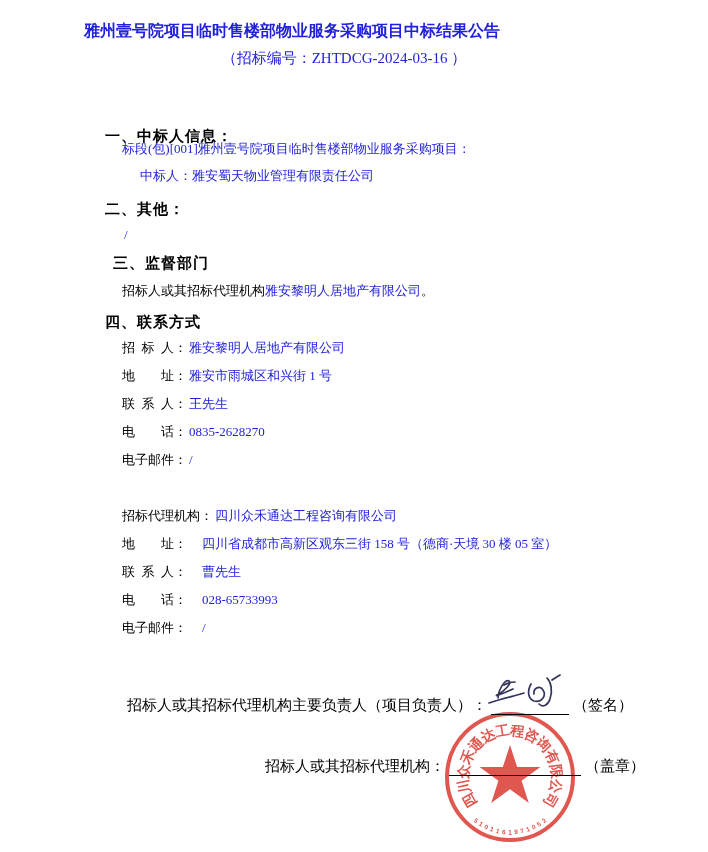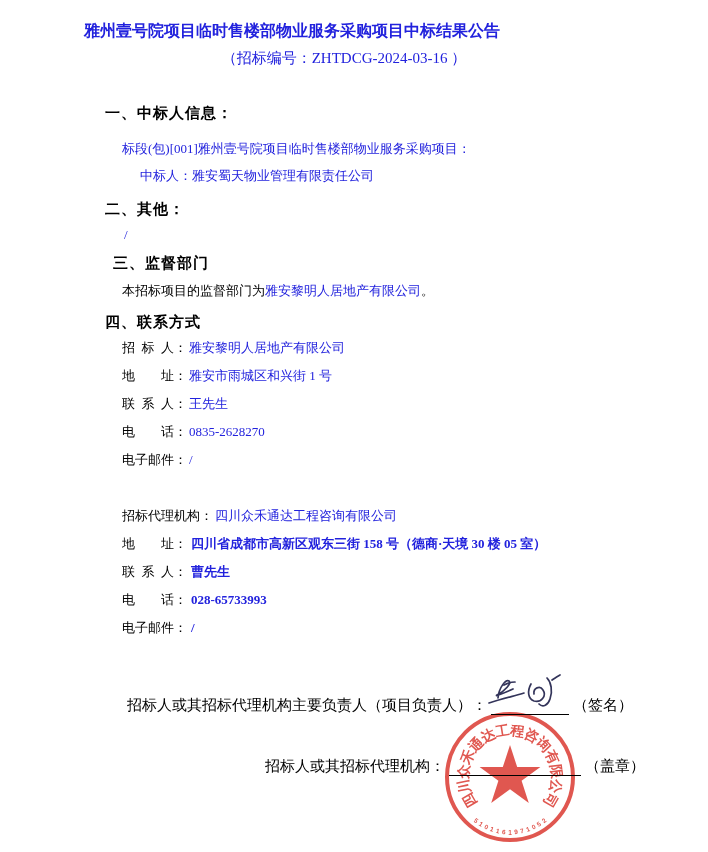--- a/index.html
+++ b/index.html
@@ -21,21 +21,21 @@
     font-family:"Liberation Sans","DejaVu Sans",sans-serif;
     font-weight:bold;font-size:15px;letter-spacing:1px;
   }
   .body-line{font-size:13px;}
   .footer-line{font-size:15px;text-align:center;}
   .lbl{
     display:inline-block;width:52px;vertical-align:bottom;
     text-align:justify;text-align-last:justify;
   }
   .val{margin-left:2px;}
-  .val-gap{margin-left:4px;font-weight:bold;}
+  .val-gap{margin-left:15px;}
   .uline{
     display:inline-block;border-bottom:1px solid #000;
     height:15px;vertical-align:bottom;
   }
   .uline-sign{width:78px;margin:0 4px;}
   .uline-seal{width:132px;margin:0 4px;}
   #stamp-svg{position:absolute;left:440px;top:707px;opacity:.88;mix-blend-mode:multiply;}
   #stamp-svg .ring{fill:none;stroke:var(--red,#dc4038);stroke-width:4;}
   #stamp-svg .star{fill:var(--red,#dc4038);}
   #stamp-svg text{
@@ -44,34 +44,34 @@
   }
   #sig-svg{position:absolute;left:484px;top:672px;}
   #sig-svg path{fill:none;stroke:#33345a;stroke-width:1.7;stroke-linecap:round;stroke-linejoin:round;}
 </style>
 </head>
 <body>
 
 <div class="abs doc-title">雅州壹号院项目临时售楼部物业服务采购项目中标结果公告</div>
 <div class="abs doc-subtitle">（招标编号：ZHTDCG-2024-03-16 ）</div>
 
-<div class="abs heading" style="left:105px;top:104px;">一、中标人信息：</div>
+<div class="abs heading" style="left:105px;top:127px;">一、中标人信息：</div>
 <div class="abs body-line blue" style="left:122px;top:140px;">标段(包)[001]雅州壹号院项目临时售楼部物业服务采购项目：</div>
 <div class="abs body-line" style="left:0;top:167px;width:624px;height:17px;">
   <span class="abs blue" style="left:140px;top:0;">
     <span>中标人：</span><span>雅安蜀天物业管理有限责任公司</span>
   </span>
 </div>
 
 <div class="abs heading" style="left:105px;top:200px;">二、其他：</div>
 <div class="abs body-line blue" style="left:124px;top:227px;">/</div>
 
 <div class="abs heading" style="left:105px;top:254px;margin-left:8px;">三、监督部门</div>
 <div class="abs body-line" style="left:122px;top:282px;">
-  <span>本招标项目的监督部门为</span><span class="blue">雅安黎明人居地产有限公司</span><span>。</span>
+  <span>招标人或其招标代理机构</span><span class="blue">雅安黎明人居地产有限公司</span><span>。</span>
 </div>
 
 <div class="abs heading" style="left:105px;top:313px;">四、联系方式</div>
 
 <div class="abs body-line" style="left:122px;top:339px;">
   <span class="lbl">招标人</span><span>：</span><span class="blue val">雅安黎明人居地产有限公司</span>
 </div>
 <div class="abs body-line" style="left:122px;top:367px;">
   <span class="lbl">地址</span><span>：</span><span class="blue val">雅安市雨城区和兴街 1 号</span>
 </div>

